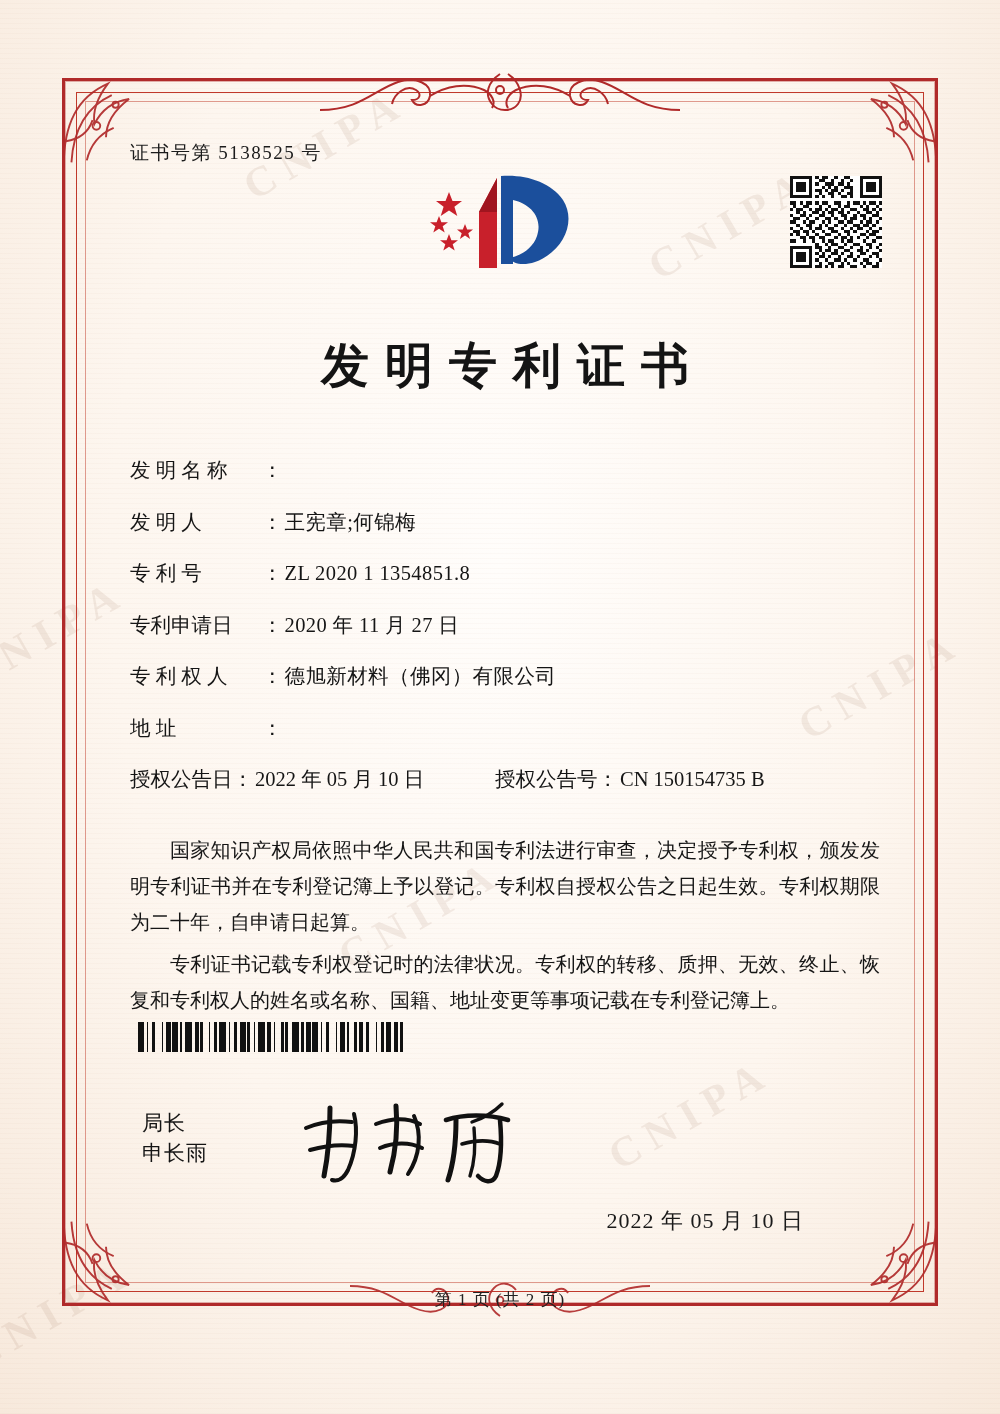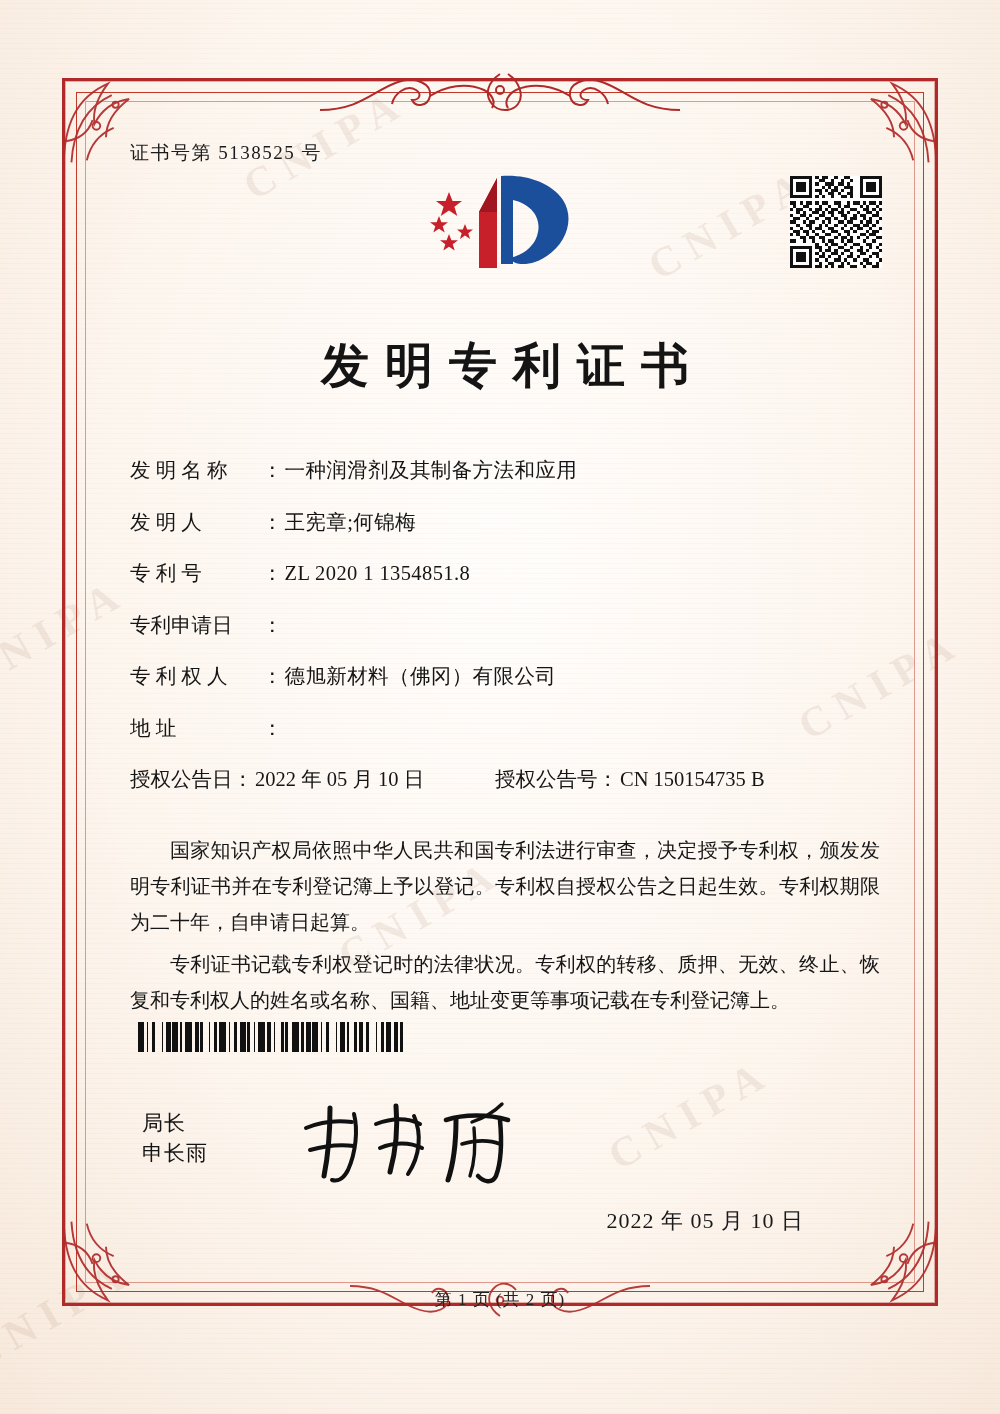--- a/index.html
+++ b/index.html
@@ -588,38 +588,38 @@
   <div class="content">
     <div class="cert-no">证书号第 5138525 号</div>
 
     <h1 class="title">发明专利证书</h1>
 
     <div class="fields">
 
       <div class="field-row">
         <div class="field-label">发 明 名 称</div>
         <div class="field-colon">：</div>
-        <div class="field-value">一种润滑剂及其制备方法和应用</div>
       </div>
 
       <div class="field-row">
         <div class="field-label">发 明 人</div>
         <div class="field-colon">：</div>
         <div class="field-value">王宪章;何锦梅</div>
       </div>
 
       <div class="field-row">
         <div class="field-label">专 利 号</div>
         <div class="field-colon">：</div>
         <div class="field-value">ZL 2020 1 1354851.8</div>
       </div>
 
       <div class="field-row">
         <div class="field-label">专利申请日</div>
         <div class="field-colon">：</div>
+        <div class="field-value">2020 年 11 月 27 日</div>
       </div>
 
       <div class="field-row">
         <div class="field-label">专 利 权 人</div>
         <div class="field-colon">：</div>
         <div class="field-value">德旭新材料（佛冈）有限公司</div>
       </div>
 
       <div class="field-row">
         <div class="field-label">地            址</div>

